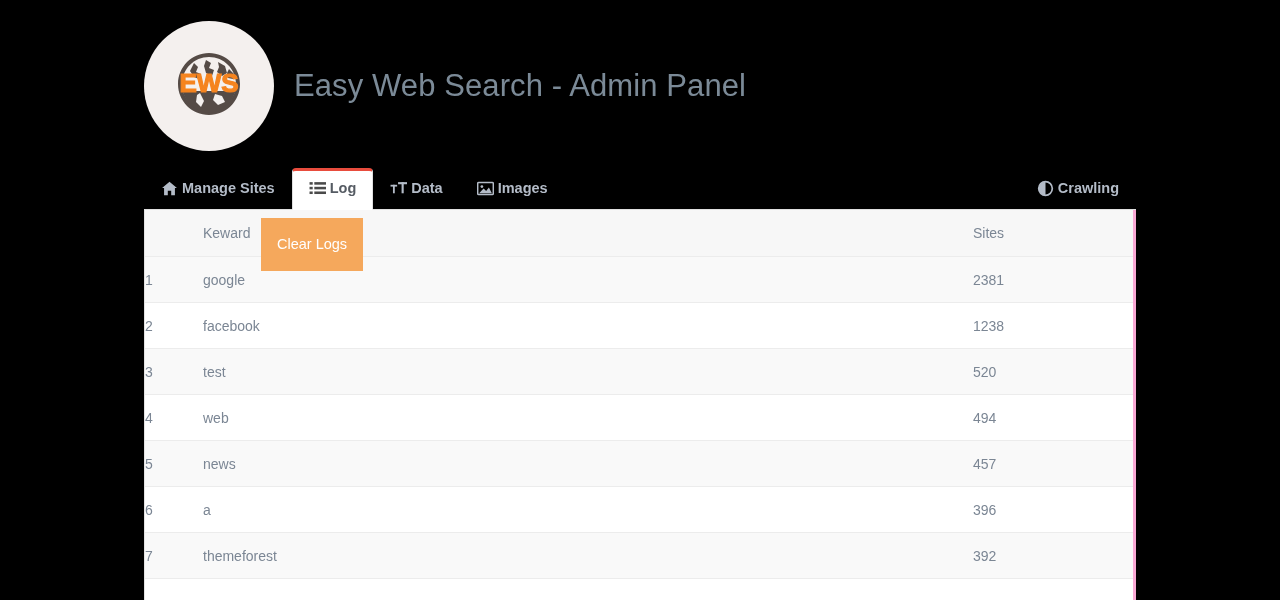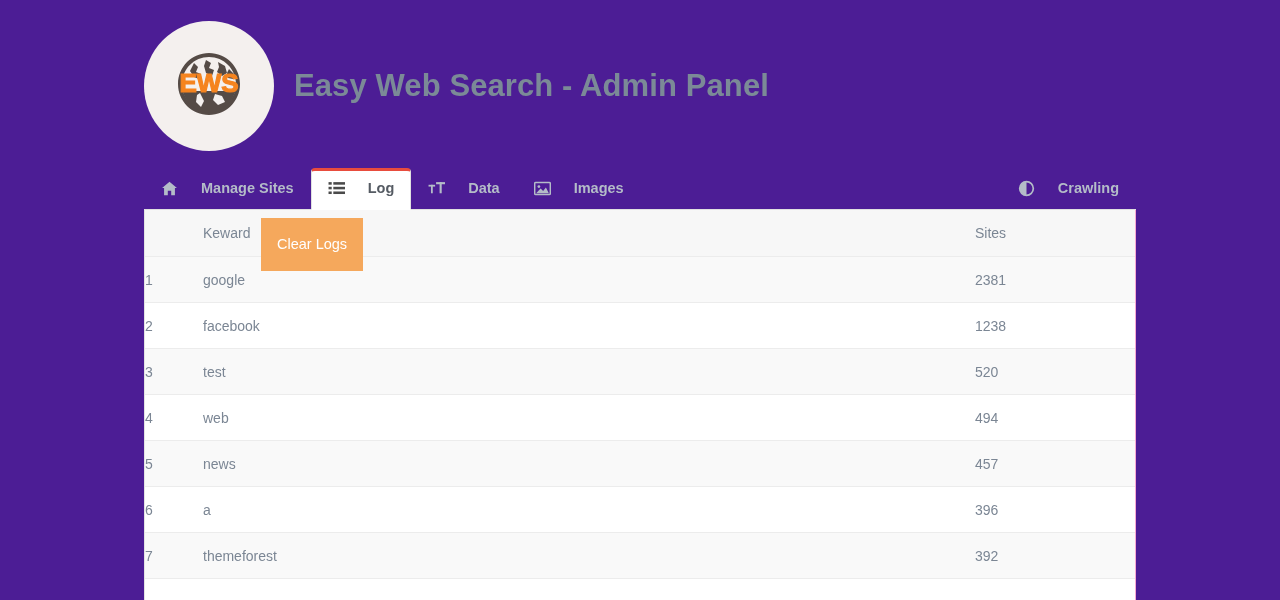--- a/index.html
+++ b/index.html
@@ -9,21 +9,21 @@
     height: 600px;
     overflow: hidden;
     background: #ffffff;
     font-family: "Liberation Sans", sans-serif;
   }
 
   .page {
     position: relative;
     width: 1280px;
     height: 600px;
-    background: #4c1d95;
+    background: #000000;
   }
 
   
   .header {
     position: absolute;
     left: 144px;
     top: 16px;
     width: 992px;
     height: 140px;
     display: flex;
@@ -44,21 +44,21 @@
   .logo-glyph {
     position: relative;
     width: 78px;
     height: 78px;
     display: block;
   }
 
   .app-title {
     margin-left: 20px;
     font-size: 31px;
-    font-weight: 700;
+    font-weight: 400;
     color: #7b8a97;
     letter-spacing: 0.1px;
     white-space: nowrap;
   }
 
   
   .navbar {
     position: absolute;
     left: 144px;
     top: 163px;
@@ -68,21 +68,21 @@
     display: flex;
     align-items: flex-end;
   }
 
   .nav-left { display: flex; align-items: flex-end; }
   .nav-right { display: flex; align-items: flex-end; margin-left: auto; }
 
   .tab {
     display: flex;
     align-items: center;
-    gap: 23px;
+    gap: 4px;
     padding: 11px 16px 12px 16px;
     font-size: 14.5px;
     font-weight: bold;
     color: #b4bcc8;
     cursor: pointer;
     border: 1px solid transparent;
     border-bottom: none;
     position: relative;
     white-space: nowrap;
     line-height: 1;
@@ -111,21 +111,21 @@
 
   
   .panel {
     position: absolute;
     left: 144px;
     top: 210px;
     width: 992px;
     height: 390px;
     background: #ffffff;
     border-left: 1px solid #e3e3e3;
-    border-right: 1px solid #f9a8d4;
+    border-right: 3px solid #f9a8d4;
     overflow: hidden;
   }
 
   table.logtable {
     width: 100%;
     border-collapse: collapse;
     table-layout: fixed;
   }
 
   table.logtable th,

